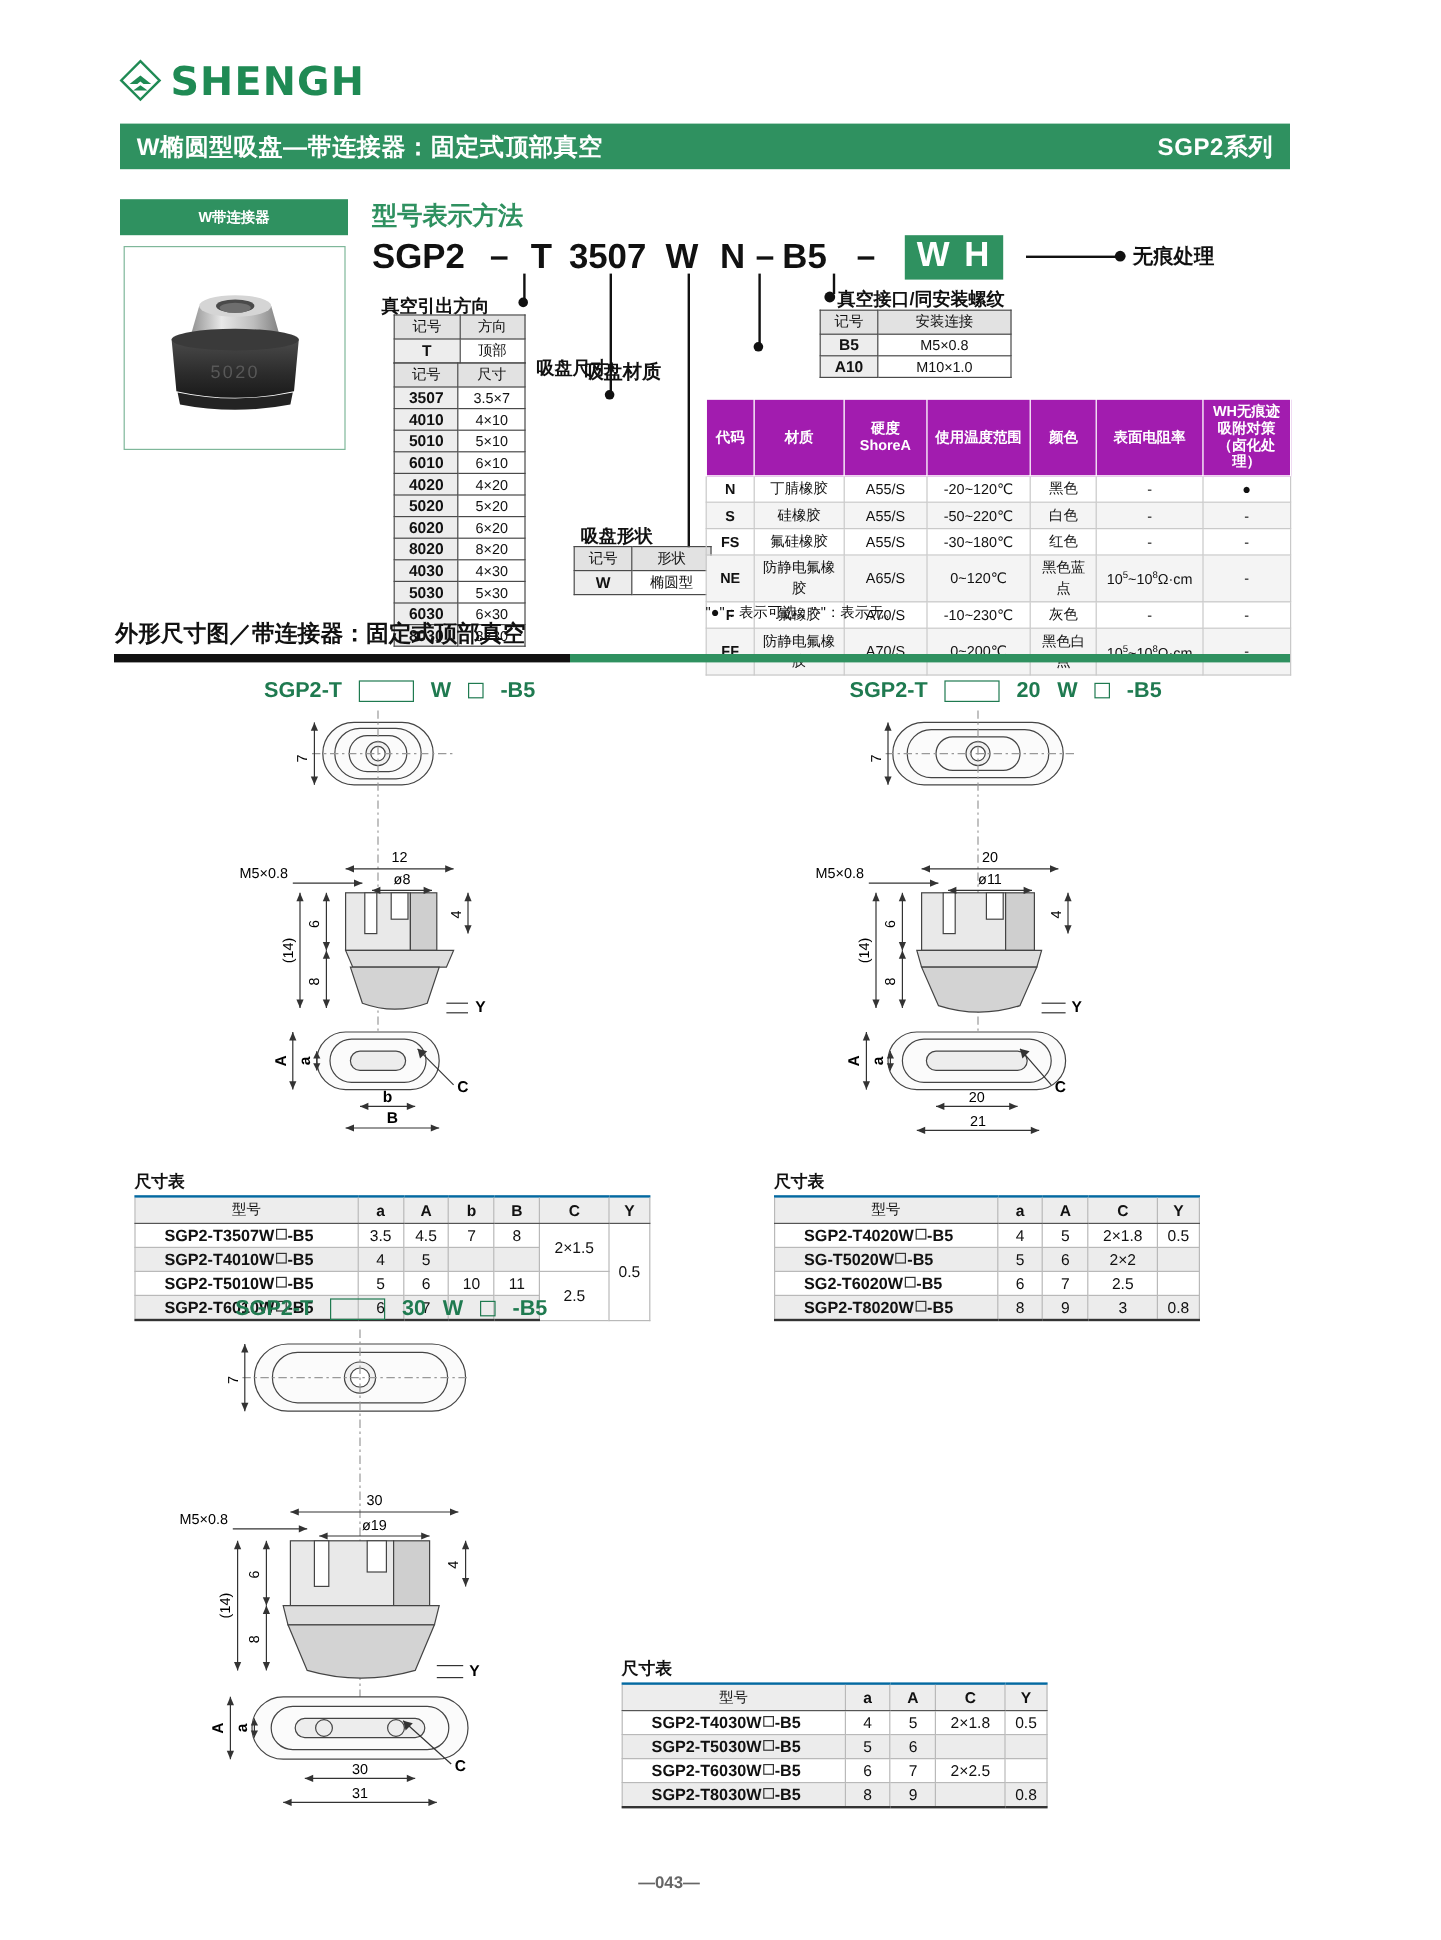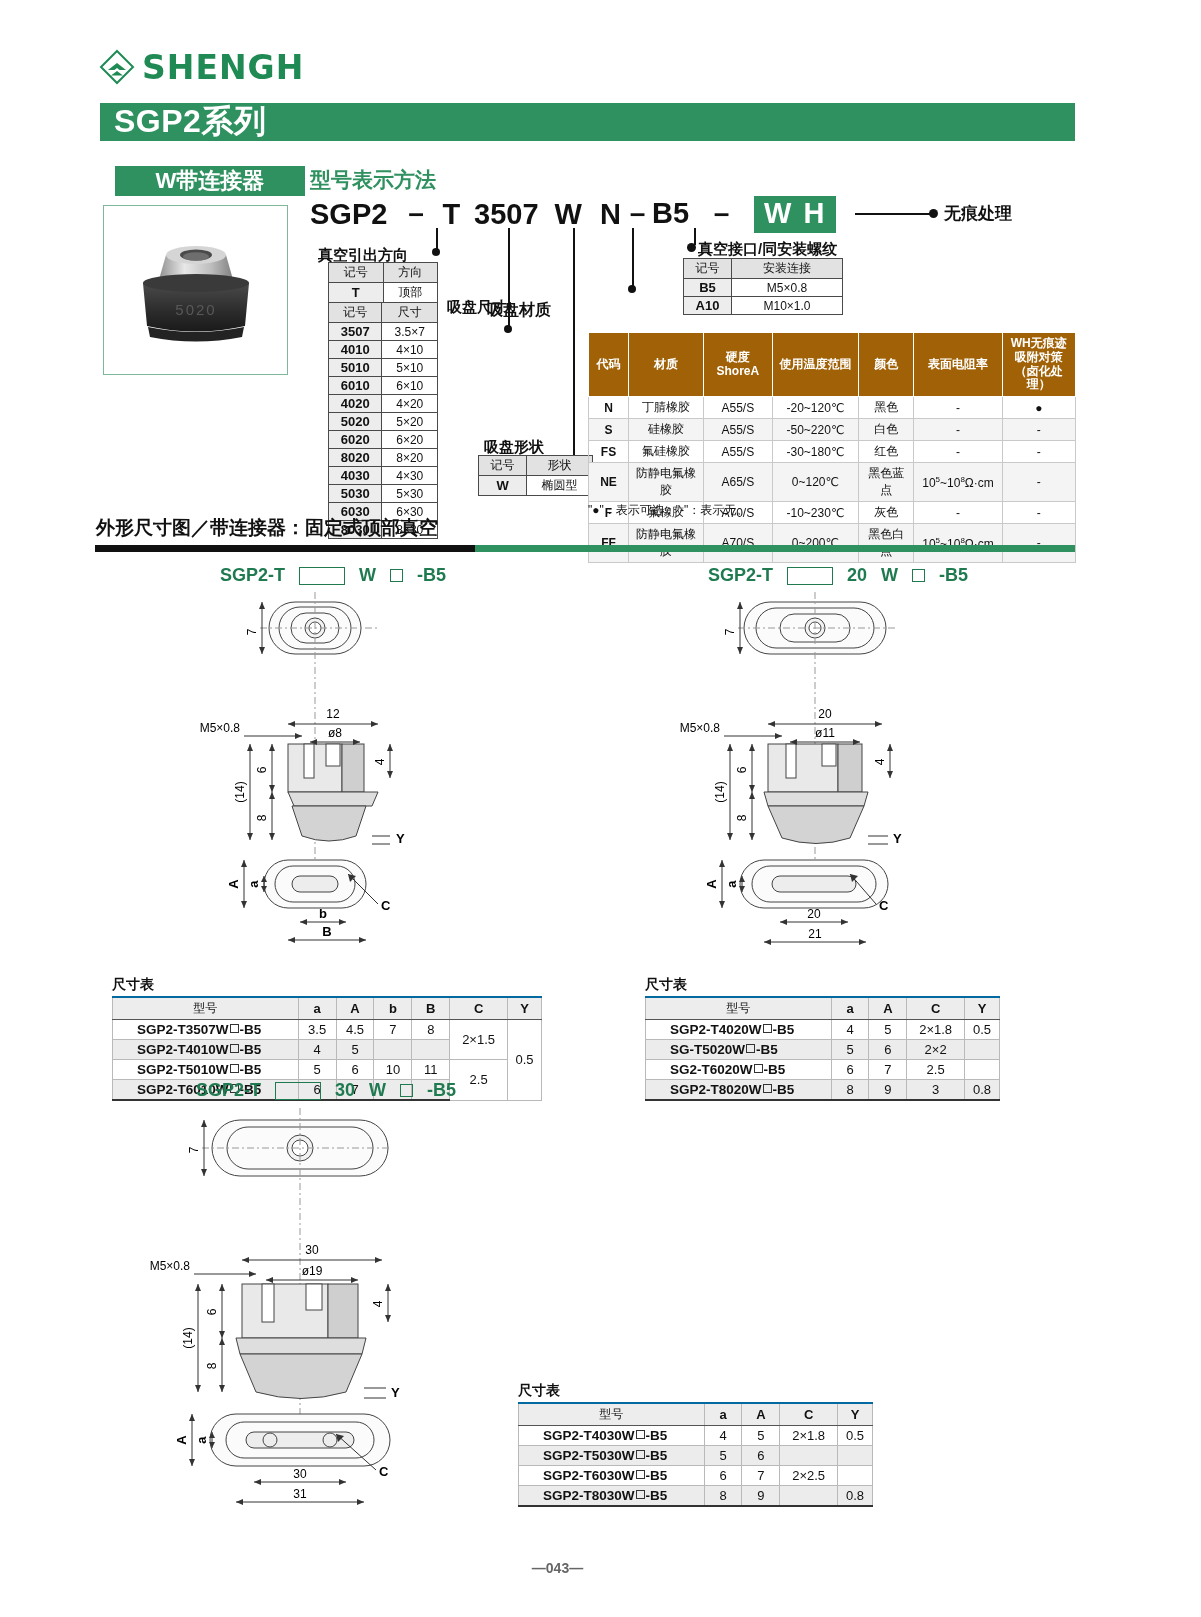--- a/index.html
+++ b/index.html
@@ -12,45 +12,45 @@
   .abs { position:absolute; }
 
   
   #logo { left:100px; top:46px; width:310px; height:42px; display:flex; align-items:center; gap:8px; }
   #logo .mark { width:34px; height:34px; position:relative; flex:0 0 auto; }
   #logo .word { font-size:33px; font-weight:bold; letter-spacing:1px; color:#1f8a54; font-family:"DejaVu Sans",sans-serif; }
 
   #titlebar { left:100px; top:103px; width:975px; height:38px; background:#2f9160;
               display:flex; align-items:center; justify-content:space-between; padding:0 14px; }
   #titlebar .t-l { color:#fff; font-size:20px; font-weight:bold; letter-spacing:.5px; }
-  #titlebar .t-r { color:#fff; font-size:32px; font-weight:bold; letter-spacing:.5px; }
+  #titlebar .t-r { color:#fff; font-size:20px; font-weight:bold; letter-spacing:.5px; }
 
   
-  #photo-label { left:115px; top:166px; width:190px; height:30px; background:#2f9160;
-                 color:#fff; font-size:22px; font-weight:bold; display:flex; align-items:center; justify-content:center; }
+  #photo-label { left:100px; top:166px; width:190px; height:30px; background:#2f9160;
+                 color:#fff; font-size:12px; font-weight:bold; display:flex; align-items:center; justify-content:center; }
   #photo-box { left:103px; top:205px; width:185px; height:170px; border:1px solid #7fb79a; background:#fff; }
   .cup-photo { position:absolute; left:50%; top:52%; transform:translate(-50%,-50%); }
 
   
   #md-title { left:310px; top:166px; font-size:21px; font-weight:bold; color:#2f9160; }
   #md-code { left:310px; top:194px; width:640px; height:40px; display:flex; align-items:center; font-size:29px; font-weight:bold; font-family:"Liberation Sans",sans-serif; }
   #md-code span { white-space:pre; }
   .wh-box { background:#2f9160; color:#fff; padding:1px 10px 3px 10px; font-size:29px; font-weight:bold; letter-spacing:2px; }
   .lbl-cn { font-size:15px; font-weight:bold; }
 
   
   table.gt { border-collapse:collapse; font-size:12px; }
   table.gt th, table.gt td { border:1px solid #4a4a4a; text-align:center; padding:1px 4px; background:#fff; }
   table.gt th { background:#e2e2e2; font-weight:normal; }
 
   .code-cell { font-weight:bold; font-size:13px; background:#ededed !important; }
 
   
   table.mt { border-collapse:collapse; font-size:11px; }
-  table.mt th { background:#a16207; color:#fff; font-size:12px; font-weight:bold; border:1px solid #fff; padding:4px 5px; line-height:1.15; }
+  table.mt th { background:#a21caf; color:#fff; font-size:12px; font-weight:bold; border:1px solid #fff; padding:4px 5px; line-height:1.15; }
   table.mt td { border:1px solid #c9c9c9; text-align:center; padding:2px 5px; font-size:12px; }
   table.mt tr:nth-child(even) td { background:#f4f4f4; }
 
   .sup { font-size:8px; vertical-align:super; }
 
   
   #sec2-title { left:96px; top:515px; font-size:19px; font-weight:bold; }
   #sec2-rule-dark { left:95px; top:545px; width:380px; height:7px; background:#111; }
   #sec2-rule-green { left:475px; top:545px; width:600px; height:7px; background:#2f9160; }
 
@@ -84,20 +84,21 @@
       <polygon points="17,1 33,17 17,33 1,17" fill="none" stroke="#1f8a54" stroke-width="2"></polygon>
       <path d="M8 20 L17 13 L26 20 Z" fill="#1f8a54"></path>
       <path d="M10 23.5 L17 18 L24 23.5 Z" fill="#fff"></path>
       <path d="M11 25.5 L17 21 L23 25.5 Z" fill="#1f8a54"></path>
     </svg>
   </span>
   <span class="word">SHENGH</span>
 </div>
 
 <div class="abs" id="titlebar">
+  <span class="t-l">W椭圆型吸盘—带连接器：固定式顶部真空</span>
   <span class="t-r">SGP2系列</span>
 </div>
 
 <div class="abs" id="photo-label">W带连接器</div>
 <div class="abs" id="photo-box">
   <svg class="cup-photo" width="150" height="120" viewBox="0 0 150 120">
     <defs>
       <linearGradient id="metal" x1="0" y1="0" x2="1" y2="0">
         <stop offset="0%" stop-color="#8d8d8d"></stop>
           <stop offset="35%" stop-color="#e8e8e8"></stop>

